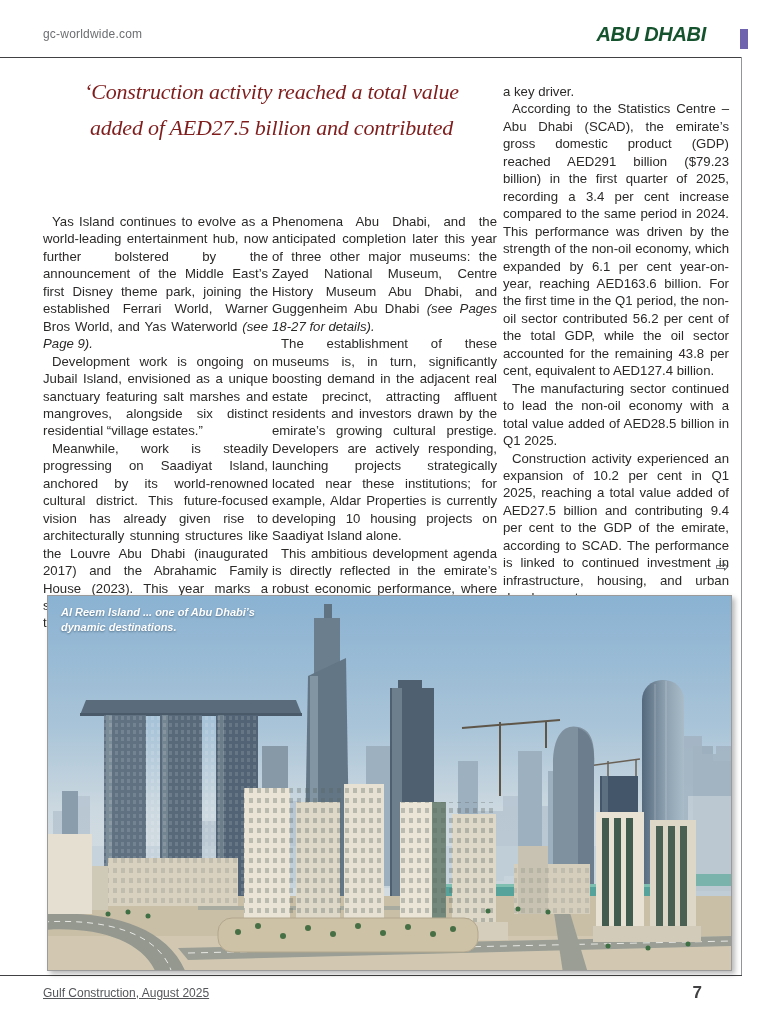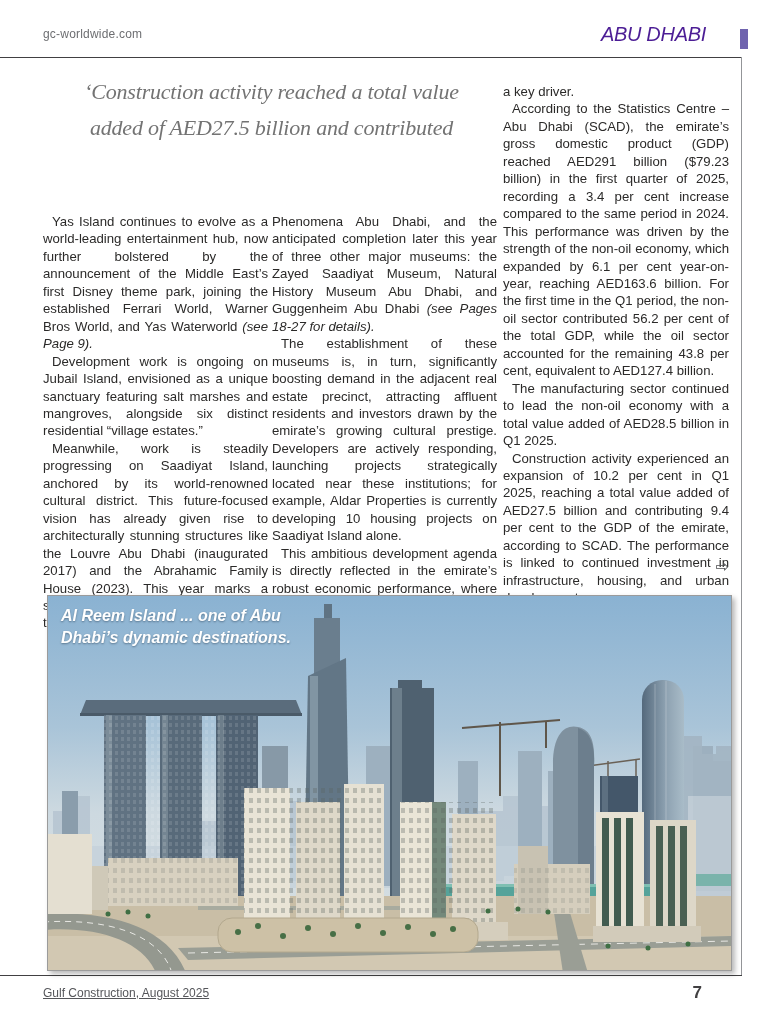--- a/index.html
+++ b/index.html
@@ -1,45 +1,45 @@
 <!DOCTYPE html>
 <html><head>
 <meta charset="utf-8">
 <style>
   html,body{margin:0;padding:0;background:#ffffff;}
   .page{position:relative;width:748px;height:1031px;background:#ffffff;overflow:hidden;
         font-family:"Liberation Sans",sans-serif;}
   
   .site{position:absolute;left:43px;top:27px;font-size:12px;color:#6d6e71;letter-spacing:.2px;}
-  .section{position:absolute;right:42px;top:23px;font-size:20px;font-weight:normal;font-style:italic;
-           color:#4c1d95;letter-spacing:-.3px;margin-left:40px;}
+  .section{position:absolute;right:42px;top:23px;font-size:20px;font-weight:bold;font-style:italic;
+           color:#14532d;letter-spacing:-.3px;margin-left:40px;}
   .accent-block{position:absolute;left:740px;top:29px;width:28px;height:20px;background:#6f63ae;}
   .rule-top{position:absolute;left:0;top:57px;width:742px;height:1px;background:#414042;}
   .rule-bottom{position:absolute;left:0;top:975px;width:742px;height:1px;background:#414042;}
   .rule-right{position:absolute;left:741px;top:57px;width:1px;height:918px;background:#939598;}
   
   .quote{position:absolute;left:43px;top:74px;width:457px;text-align:center;
          font-family:"Liberation Serif",serif;font-style:italic;font-size:22px;line-height:36px;
-         color:#737373;letter-spacing:-.2px;}
+         color:#7f1d1d;letter-spacing:-.2px;}
   .qline{display:block;}
   
   .col{position:absolute;width:225px;margin-top:20px;}
   .col p{margin:0;font-size:13.2px;line-height:17.45px;text-align:justify;color:#2b2a29;}
   .col p.ind{text-indent:9px;}
   .col p em{font-style:italic;}
   #col1{left:43px;top:193px;}
   #col2{left:272px;top:193px;}
   #col3{left:503px;top:63px;width:226px;}
   .arrow{position:absolute;left:503px;top:557px;width:226px;text-align:right;
          font-size:16px;color:#4f5052;}
   
   .photo{position:absolute;left:47px;top:595px;width:683px;height:374px;border:1px solid #9b9b9b;
          box-shadow:3px 3px 5px rgba(0,0,0,.28);overflow:hidden;}
   .photo svg{display:block;}
-  .caption{position:absolute;left:13px;top:9px;width:235px;font-size:16px;font-weight:bold;
+  .caption{position:absolute;left:13px;top:9px;width:235px;font-size:11px;font-weight:bold;
            font-style:italic;color:#ffffff;line-height:1.4;text-shadow:0 1px 2px rgba(20,40,60,.45);}
   
   .footer-note{position:absolute;left:43px;top:986px;font-size:12px;color:#55565a;text-decoration:underline;}
   .page-number{position:absolute;right:46px;top:983px;font-size:17px;font-weight:bold;color:#414042;}
 </style>
 </head>
 <body>
 
 <div class="page">
 
@@ -54,21 +54,21 @@
       <span class="qline">‘Construction activity reached a total value</span>
       <span class="qline">added of AED27.5 billion and contributed</span>
     </div>
 
   <div class="col" id="col1">
       <p class="ind"><span>Yas Island continues to evolve as a world-leading entertainment hub, now further bolstered by the announcement of the Middle East’s first Disney theme park, joining the established Ferrari World, Warner Bros World, and Yas Waterworld </span><em>(see Page 9).</em></p>
       <p class="ind"><span>Development work is ongoing on Jubail Island, envisioned as a unique sanctuary featuring salt marshes and mangroves, alongside six distinct residential “village estates.”</span></p>
       <p class="ind"><span>Meanwhile, work is steadily progressing on Saadiyat Island, anchored by its world-renowned cultural district. This future-focused vision has already given rise to architecturally stunning structures like the Louvre Abu Dhabi (inaugurated 2017) and the Abrahamic Family House (2023). This year marks a significant fruition of this vision, with the recent opening of teamLab</span></p>
     </div>
   <div class="col" id="col2">
-      <p><span>Phenomena Abu Dhabi, and the anticipated completion later this year of three other major museums: the Zayed Saadiyat Museum, Natural History Museum Abu Dhabi, and Guggenheim Abu Dhabi </span><em>(see Pages 18-27 for details).</em></p>
+      <p><span>Phenomena Abu Dhabi, and the anticipated completion later this year of three other major museums: the Zayed National Museum, Centre History Museum Abu Dhabi, and Guggenheim Abu Dhabi </span><em>(see Pages 18-27 for details).</em></p>
       <p class="ind"><span>The establishment of these museums is, in turn, significantly boosting demand in the adjacent real estate precinct, attracting affluent residents and investors drawn by the emirate’s growing cultural prestige. Developers are actively responding, launching projects strategically located near these institutions; for example, Aldar Properties is currently developing 10 housing projects on Saadiyat Island alone.</span></p>
       <p class="ind"><span>This ambitious development agenda is directly reflected in the emirate’s robust economic performance, where Abu Dhabi’s construction and real estate sectors are pivotal to its economic diversification strategy. Fuelled by strategic government initiatives outlined in Vision 2030, the non-oil economy has achieved unprecedented expansion, with construction emerging as</span></p>
     </div>
   <div class="col" id="col3">
       <p><span>a key driver.</span></p>
       <p class="ind"><span>According to the Statistics Centre – Abu Dhabi (SCAD), the emirate’s gross domestic product (GDP) reached AED291 billion ($79.23 billion) in the first quarter of 2025, recording a 3.4 per cent increase compared to the same period in 2024. This performance was driven by the strength of the non-oil economy, which expanded by 6.1 per cent year-on-year, reaching AED163.6 billion. For the first time in the Q1 period, the non-oil sector contributed 56.2 per cent of the total GDP, while the oil sector accounted for the remaining 43.8 per cent, equivalent to AED127.4 billion.</span></p>
       <p class="ind"><span>The manufacturing sector continued to lead the non-oil economy with a total value added of AED28.5 billion in Q1 2025.</span></p>
       <p class="ind"><span>Construction activity experienced an expansion of 10.2 per cent in Q1 2025, reaching a total value added of AED27.5 billion and contributing 9.4 per cent to the GDP of the emirate, according to SCAD. The performance is linked to continued investment in infrastructure, housing, and urban development.</span></p>
       <p class="ind"><span>Recent initiatives such as the launch of the Binaa digital building permit platform, powered by artificial intelligence, are expected to further enhance project delivery and regulatory efficiency across the construction landscape, it added.</span></p>
     </div>

